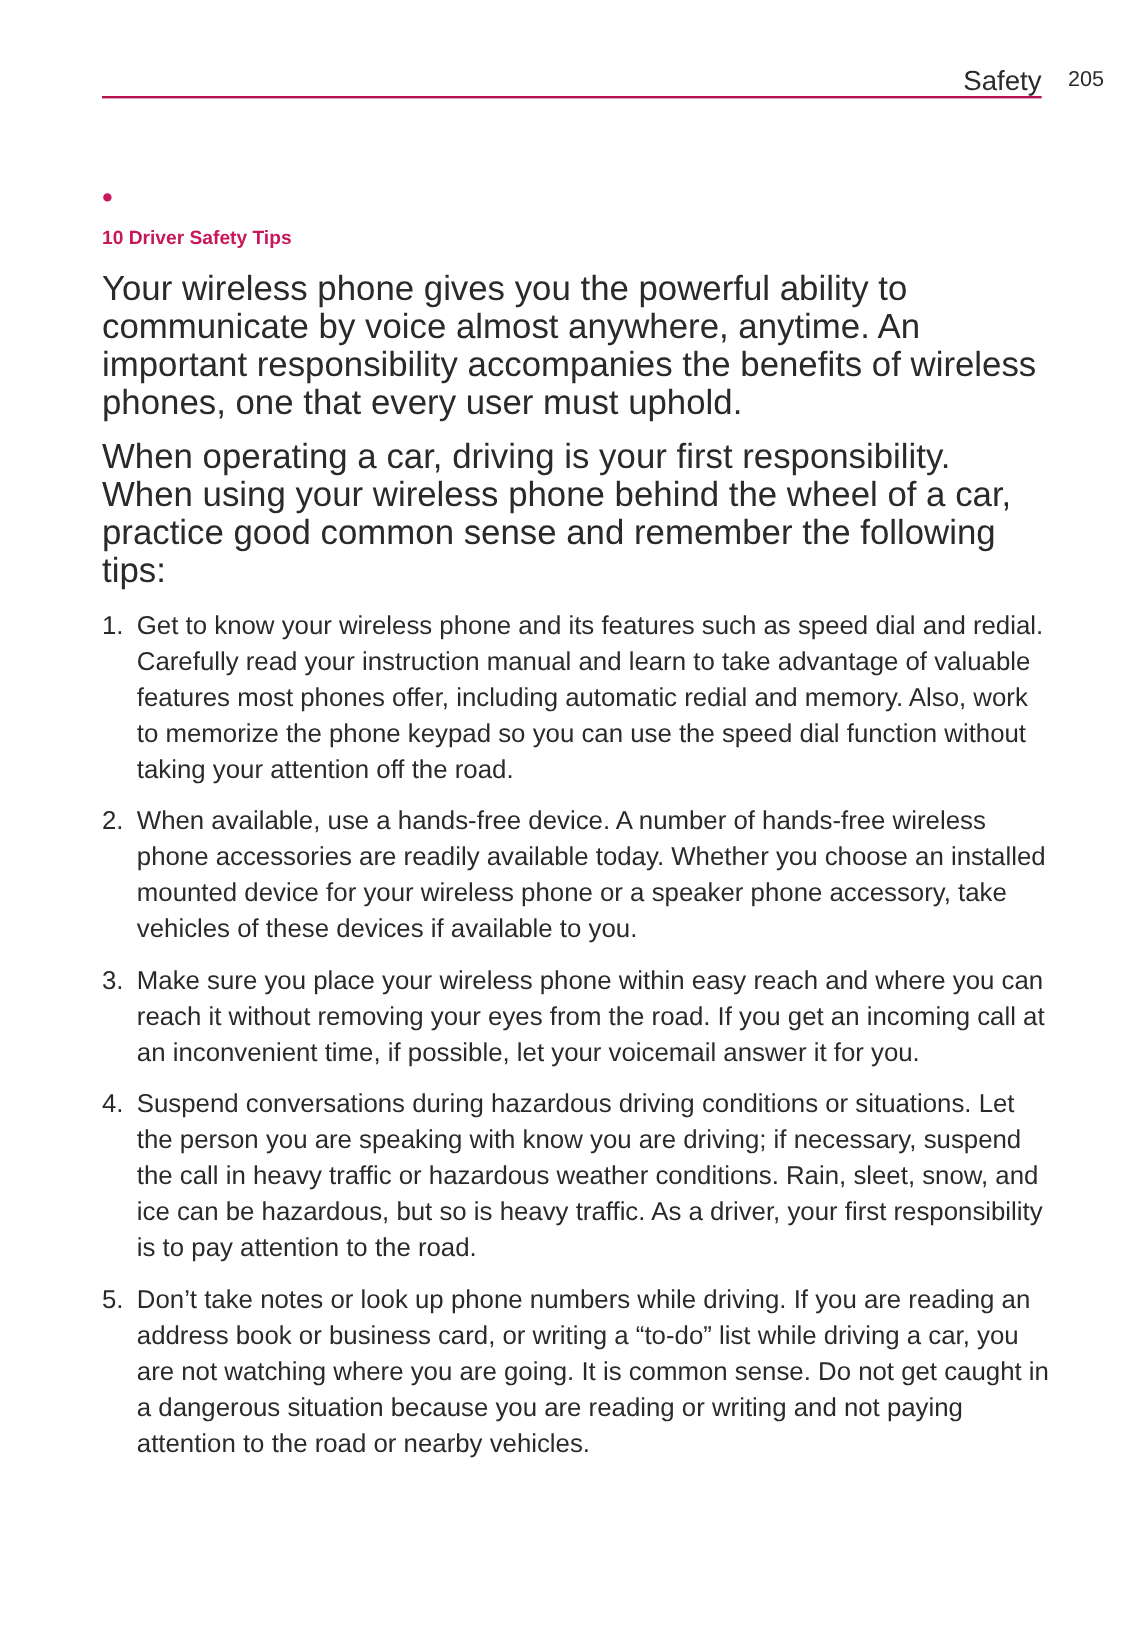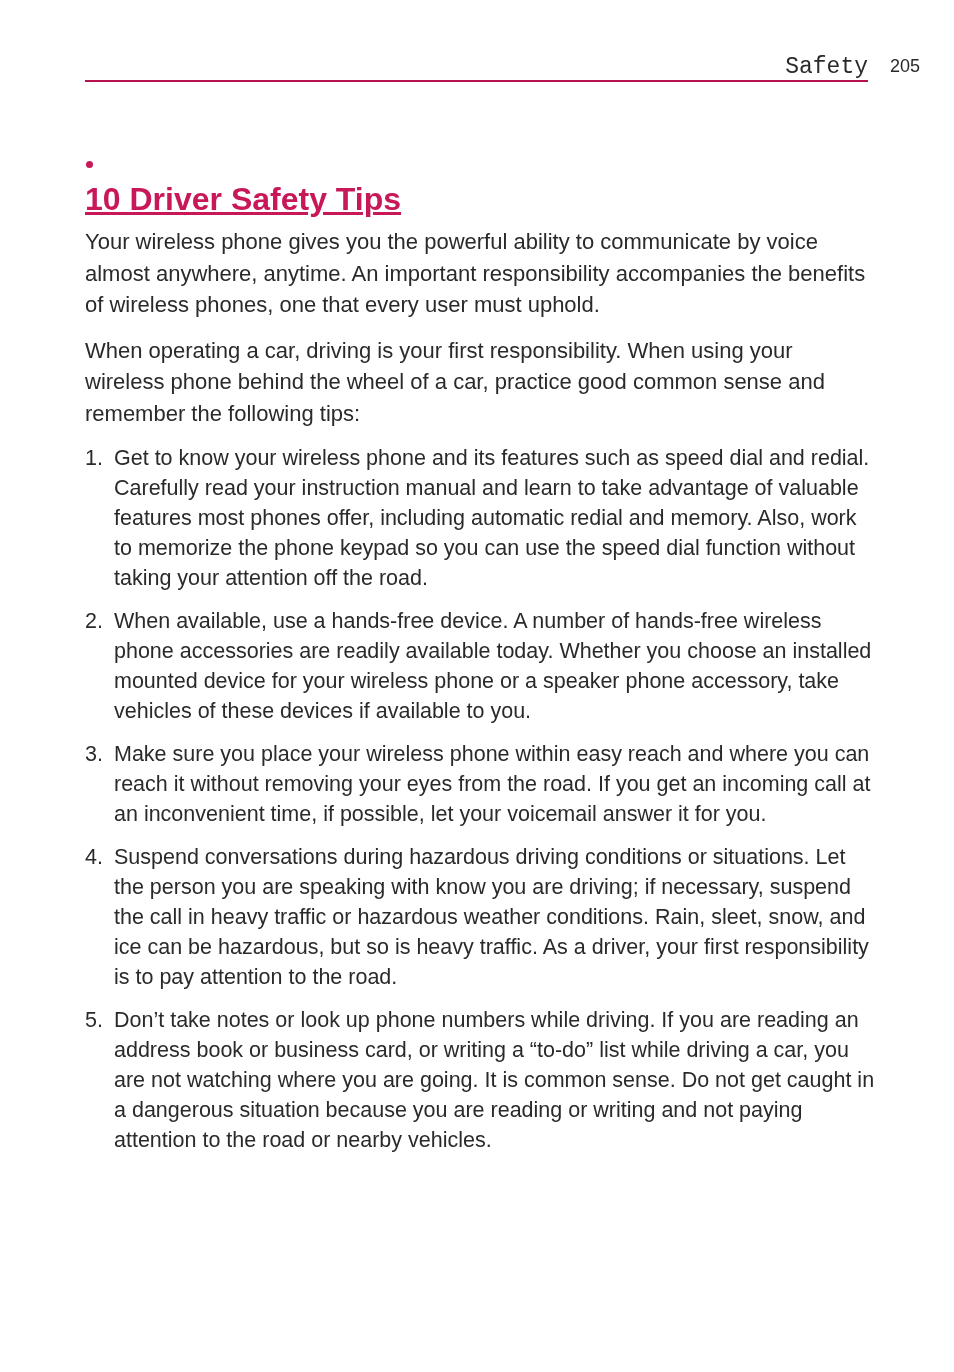--- a/index.html
+++ b/index.html
@@ -1,26 +1,26 @@
 <!DOCTYPE html>
 <html><head>
 <meta charset="utf-8">
 <style>
   html, body { margin: 0; padding: 0; background: #ffffff; }
   body { width: 954px; height: 1372px; position: relative; overflow: hidden;
          font-family: "Liberation Sans", "DejaVu Sans", sans-serif; color: #2a2a2a; }
   .header { position: absolute; left: 85px; top: 50px; width: 835px; height: 40px; }
   .header-rule { position: absolute; left: 0; top: 30px; width: 783px; height: 2px; background: #b5124f; }
-  .section-name { position: absolute; right: 52px; top: 4px; font-size: 23px; color: #2a2a2a; font-family: Liberation Mono, monospace; }
+  .section-name { position: absolute; right: 52px; top: 4px; font-size: 23px; color: #2a2a2a; }
   .page-number { position: absolute; right: 0; top: 6px; font-size: 18px; font-weight: normal; color: #2a2a2a; }
   .content { position: absolute; left: 85px; top: 148px; width: 790px; }
   .bullet { position: relative; padding-left: 19px; font-size: 21.5px; line-height: 31px; margin: 0 0 36px 0; }
   .bullet-dot { position: absolute; left: 1px; top: 13px; width: 7px; height: 7px; border-radius: 50%; background: #c8185a; }
-  h2 { margin: 0 0 12px 0; font-size: 32px; font-weight: bold; color: #c8185a; line-height: 30px; text-decoration: underline; }
-  p { margin: 0 0 14px 0; font-size: 22px; line-height: 31.5px; }
+  h2 { margin: 0 0 12px 0; font-size: 16px; font-weight: bold; color: #c8185a; line-height: 30px; }
+  p { margin: 0 0 14px 0; font-size: 29px; line-height: 31.5px; }
   ol { list-style: none; margin: 0; padding: 0; }
   li { position: relative; padding-left: 29px; font-size: 21.5px; line-height: 30px; margin-bottom: 13px; }
   .num { position: absolute; left: 0; top: 0; }
 </style>
 </head>
 <body>
 
 <div class="header">
   <div class="header-rule"></div>
   <span class="section-name">Safety</span>

